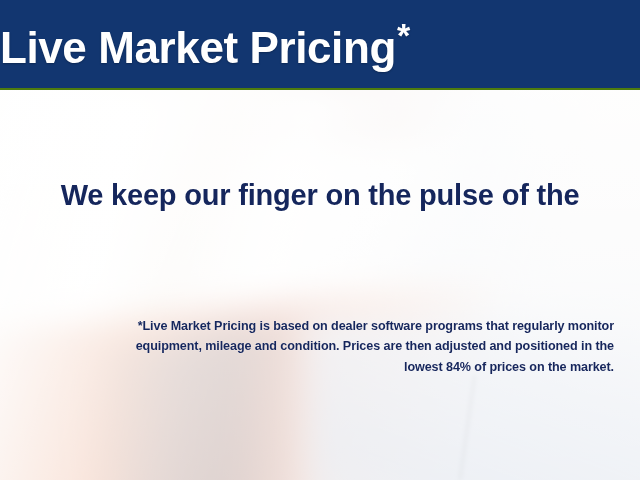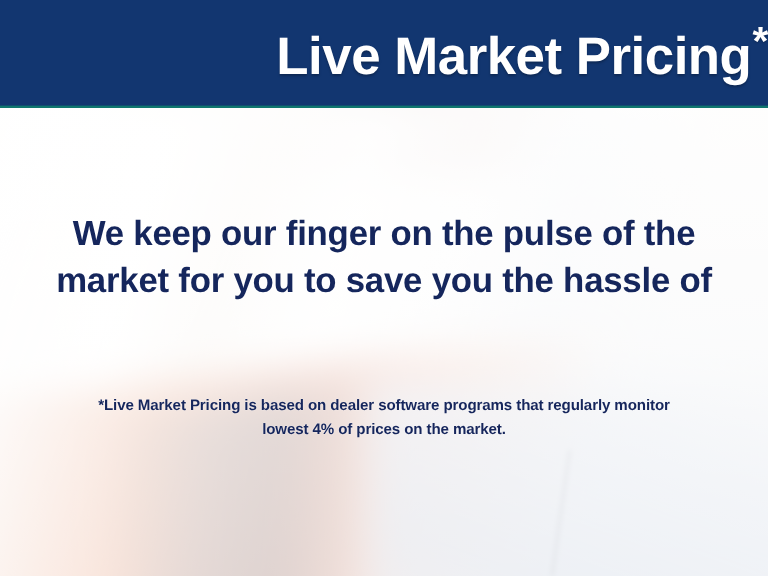--- a/index.html
+++ b/index.html
@@ -153,24 +153,24 @@
   }
 
   
   .header-band {
     position: absolute;
     left: 0;
     top: 0;
     width: 100%;
     height: 90px;
     background: #123670;
-    border-bottom: 2px solid #0f766e;
+    border-bottom: 2px solid #4d7c0f;
     display: flex;
     align-items: center;
-    justify-content: flex-end;
+    justify-content: flex-start;
     box-sizing: border-box;
   }
   .header-title {
     color: #ffffff;
     font-size: 44px;
     font-weight: bold;
     letter-spacing: -0.4px;
     line-height: 1;
     white-space: nowrap;
     text-shadow: 0 1px 2px rgba(0,0,0,0.25);
@@ -198,30 +198,29 @@
     text-shadow: 0 1px 1px rgba(255,255,255,0.85);
   }
   .headline .hl-line { display: block; }
 
   
   .disclaimer {
     position: absolute;
     left: 0;
     right: 0;
     top: 316px;
-    text-align: center;
+    text-align: right;
     color: #16265c;
     font-size: 12.6px;
     font-weight: bold;
     line-height: 1.62;
     letter-spacing: -0.1px;
     padding: 0 26px;
     box-sizing: border-box;
     text-shadow: 0 0 1px rgba(255,255,255,0.9);
-    margin-top: 12px;
   }
   .disclaimer .fp-line { display: block; }
 </style>
 </head>
 <body>
 
 <div class="promo-card">
 
   <div class="bg-photo">
     <div class="bg-layer bg-sweep-a"></div>
@@ -235,21 +234,21 @@
   </div>
 
   <div class="header-band">
     <div class="header-title">
       <span>Live Market Pricing</span><span class="asterisk">*</span>
     </div>
   </div>
 
   <div class="headline">
     <span class="hl-line">We keep our finger on the pulse of the</span>
-    <span class="hl-line">market for you to save you the hassle of</span>
   </div>
 
   <div class="disclaimer">
     <span class="fp-line">*Live Market Pricing is based on dealer software programs that regularly monitor</span>
-    <span class="fp-line">lowest 4% of prices on the market.</span>
+    <span class="fp-line">equipment, mileage and condition. Prices are then adjusted and positioned in the</span>
+    <span class="fp-line">lowest 84% of prices on the market.</span>
   </div>
 
 </div>
 
 </body></html>

